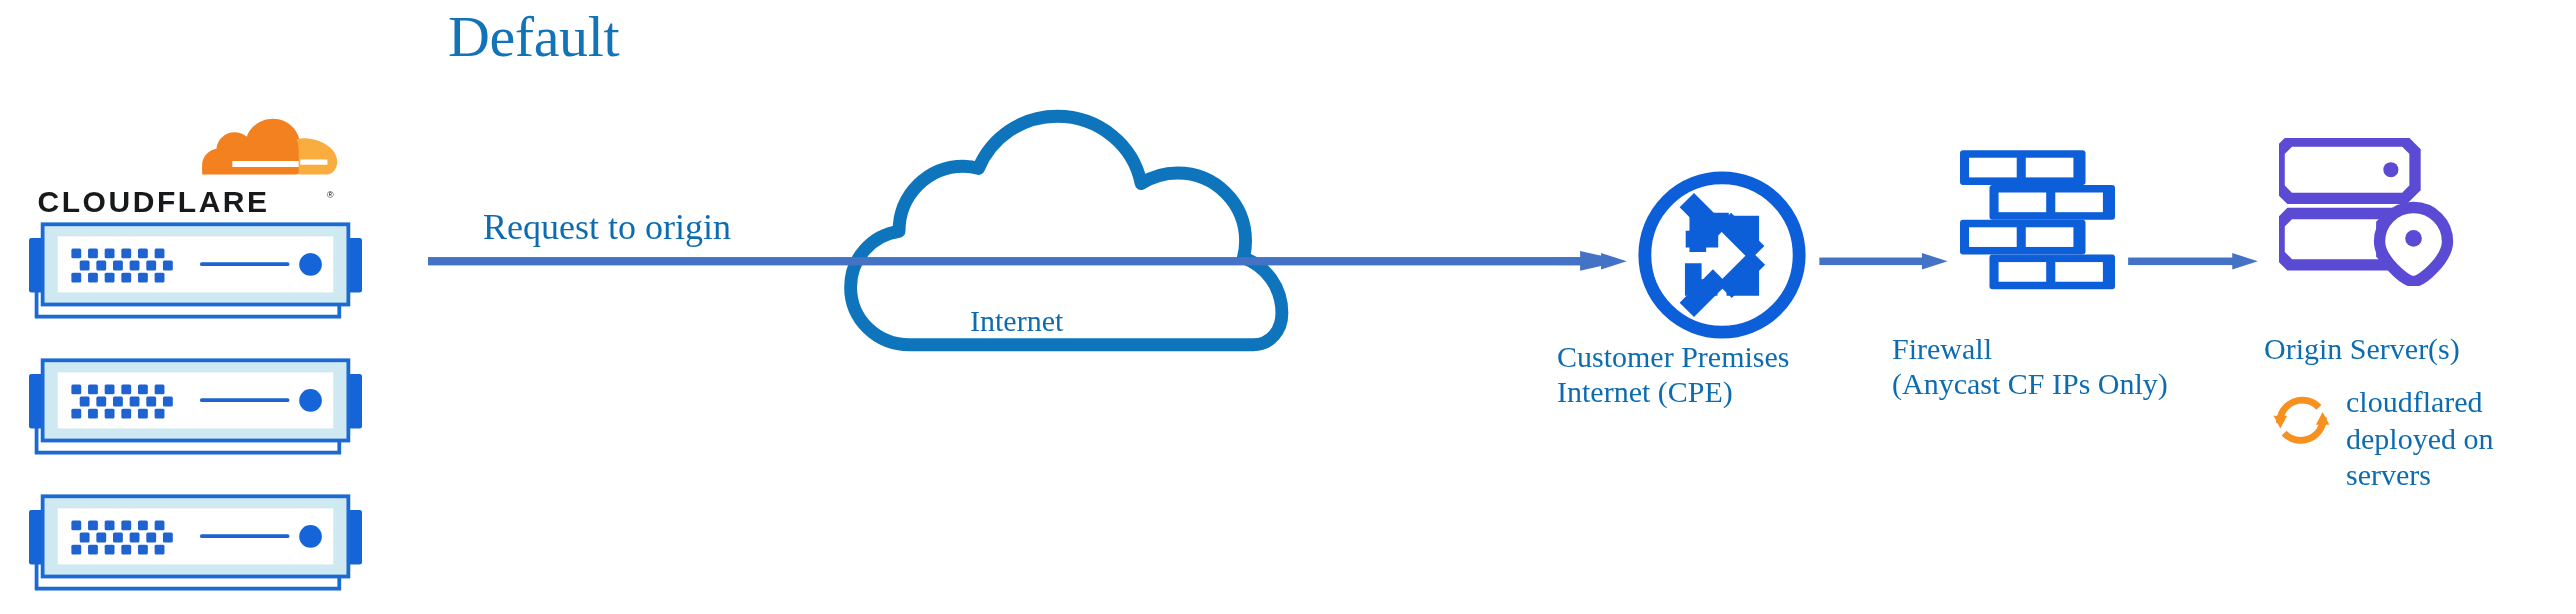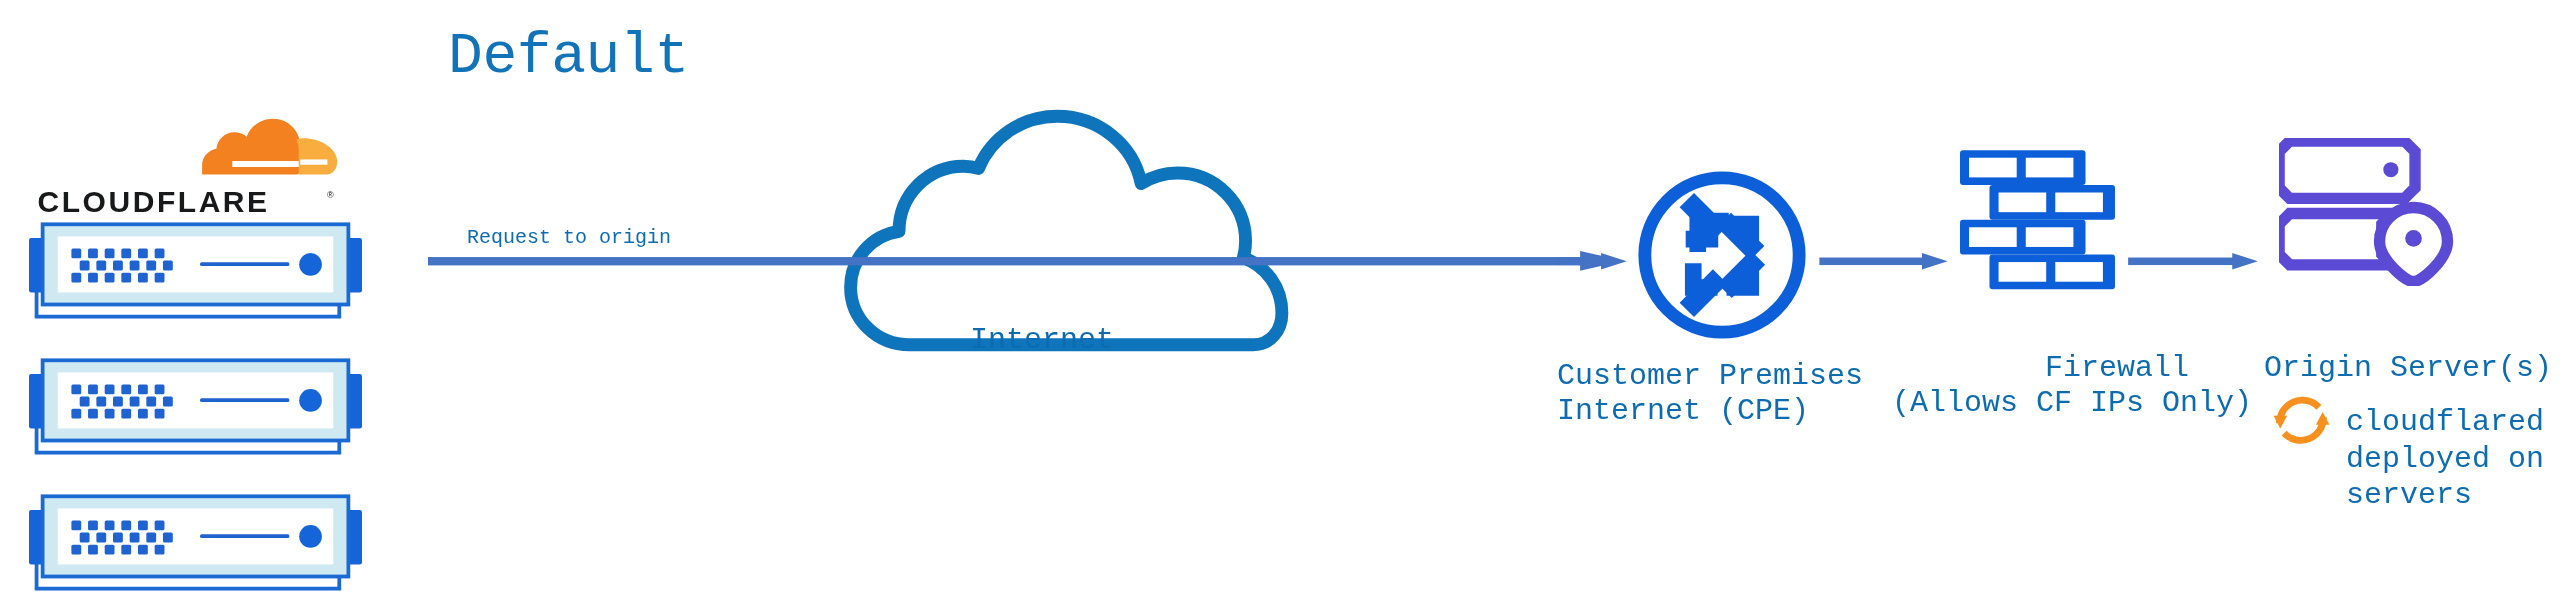--- a/index.html
+++ b/index.html
@@ -11,24 +11,23 @@
     height:614px;
     background:#ffffff;
     overflow:hidden;
   }
 
   
   .abs{position:absolute;text-align:center;}
   .lbl{
     position:absolute;
     color:#0d6cb0;
-    font-family:Liberation Mono, monospace;
+    font-family:Liberation Serif, serif;
     line-height:1.18;
     white-space:pre;
-    margin-top:20px;
   }
 
   
   #diagram-title{
     left:448px; top:3px;
     font-size:58px;
     color:#1273b9;
     font-weight:400;
     letter-spacing:-0.4px;
   }
@@ -41,22 +40,22 @@
   
   .server-unit{position:absolute; width:333px; height:114px;}
 
   
   #request-arrow{
     position:absolute;
     left:428px; top:251px;
     width:1196px; height:19.7px;
   }
   #arrow-label{
-    left:467px; top:206px;
-    font-size:20px;
+    left:483px; top:206px;
+    font-size:36px;
   }
   #cfip-label{
     left:390px; top:278px;
     font-size:30px;
   }
 
   
   #internet-cloud{position:absolute; left:840px; top:104px; width:454px; height:250px;}
   #internet-label{
     left:970px; top:303px;
@@ -73,21 +72,21 @@
   }
 
   
   .short-arrow{position:absolute; height:16.6px;}
 
   
   #firewall-icon{position:absolute; left:1960px; top:150px; width:155px; height:144px;}
   #firewall-label{
     left:1892px; top:331px;
     font-size:30px;
-    text-align:right;
+    text-align:left;
     width:297px;
   }
 
   
   #origin-icon{position:absolute; left:2279px; top:138px; width:189px; height:148px;}
   #origin-label{
     left:2264px; top:331px;
     font-size:30px;
   }
   #cloudflared-icon{position:absolute; left:2269px; top:387px; width:65px; height:65px;}
@@ -290,21 +289,21 @@
       <rect x="126" y="56" width="63" height="26"></rect>
 
       <rect x="12" y="102" width="63" height="26"></rect>
       <rect x="87" y="102" width="63" height="26"></rect>
 
       <rect x="51" y="148" width="63" height="26"></rect>
       <rect x="126" y="148" width="63" height="26"></rect>
     </g>
   </svg>
 
-  <div class="lbl" id="firewall-label"><span>Firewall</span><br><span>(Allows CF IPs Only)</span></div>
+  <div class="lbl" id="firewall-label"><span>Firewall</span><br><span>(Anycast CF IPs Only)</span></div>
 
   <svg class="short-arrow" style="left:2128px; top:253px; width:130px;" viewBox="0 0 172 22">
     <rect x="0" y="6" width="142" height="10" fill="#4472c4"></rect>
     <polygon points="138,0 172,11 138,22" fill="#4472c4"></polygon>
   </svg>
 
   <svg id="origin-icon" viewBox="0 0 250 196">
 
     <path d="M14 4 L166 4 L180 18 L180 66 L166 80 L14 80 L0 66 L0 18 Z" fill="none" stroke="#5b4ad4" stroke-width="15" stroke-linejoin="miter"></path>
     <circle cx="148" cy="42" r="10" fill="#5b4ad4"></circle>

